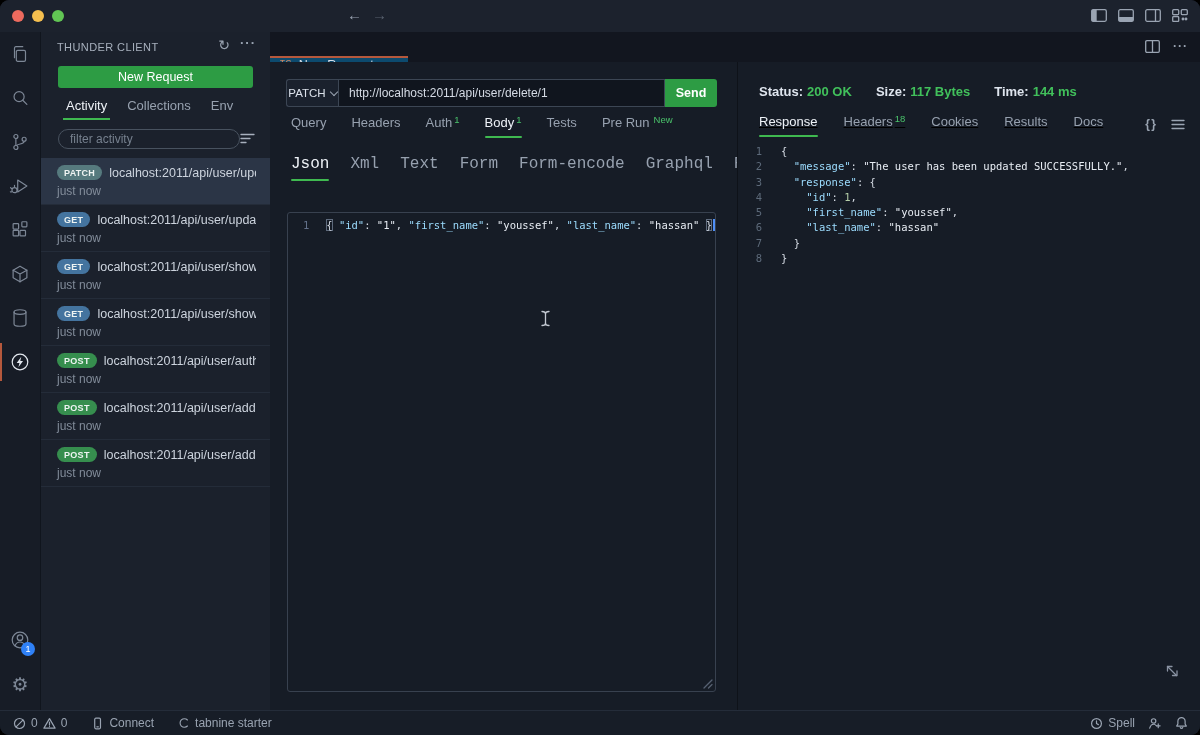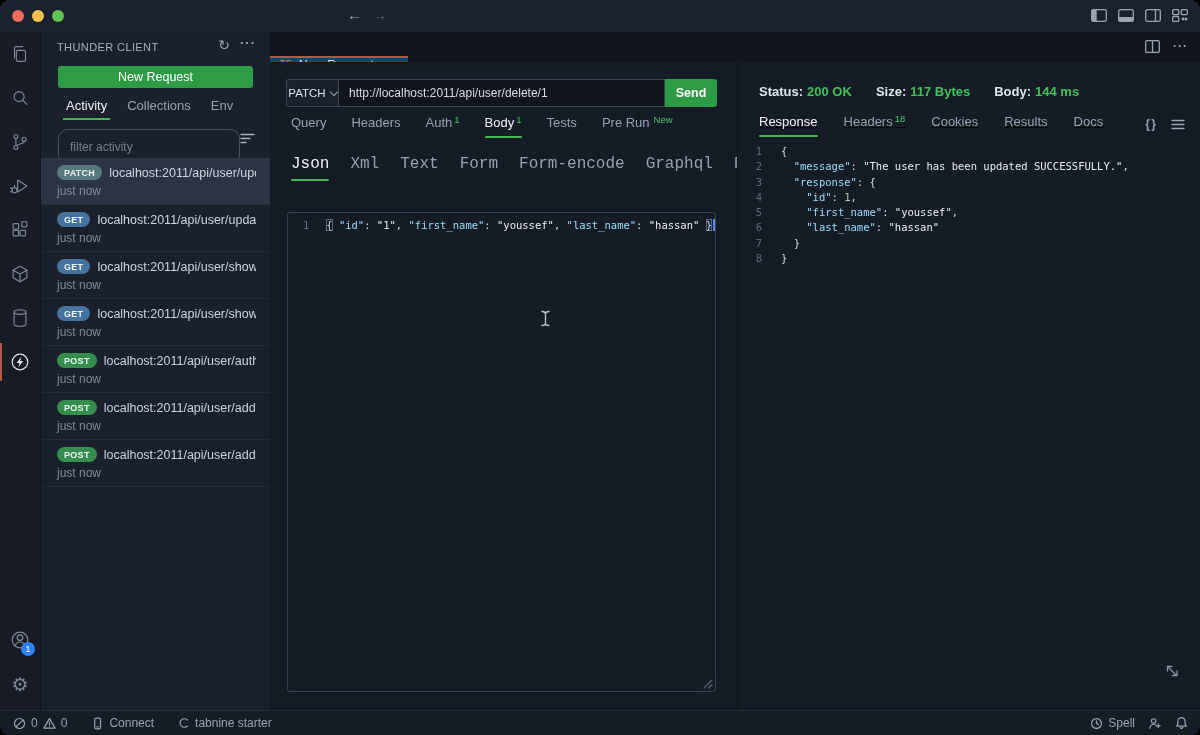--- a/index.html
+++ b/index.html
@@ -33,21 +33,21 @@
   .sb-header{position:absolute;left:0;top:0;width:100%;height:30px;}
   .sb-title{position:absolute;left:16px;top:9px;font-size:11px;letter-spacing:.4px;color:#a7b0bd;}
   .sb-refresh{position:absolute;right:40px;top:5px;font-size:14px;color:#9aa4b2;}
   .sb-more{position:absolute;right:14px;top:3px;font-size:13px;letter-spacing:1px;color:#9aa4b2;font-weight:bold;}
   .new-req-btn{position:absolute;left:17px;top:34px;width:195px;height:22px;background:var(--green);border:none;border-radius:3px;color:#fff;font-size:12.5px;display:flex;align-items:center;justify-content:center;}
   .sb-tabs{position:absolute;left:25px;top:66px;display:flex;gap:20px;}
   .sb-tabs .tab{font-size:13px;color:#97a1af;padding-bottom:7px;position:relative;}
   .sb-tabs .tab.active{color:#eef2f7;}
   .sb-tabs .tab.active::after{content:'';position:absolute;left:-3px;right:-3px;bottom:0;height:2px;background:var(--underline);}
   .filter-row{position:absolute;left:17px;top:97px;width:195px;height:20px;}
-  .filter-input{width:158px;height:18px;background:transparent;border:1px solid #48525f;border-radius:10px;color:#c8cfda;font-size:12px;padding:8px 11px;outline:none;}
+  .filter-input{width:158px;height:18px;background:transparent;border:1px solid #48525f;border-radius:10px;color:#c8cfda;font-size:12px;padding:0 11px;outline:none;}
   .filter-input::placeholder{color:#76808e;}
   .sort-icon{position:absolute;right:-2px;top:3px;color:#a7b0bd;}
   .act-list{position:absolute;left:0;top:126px;width:229px;}
   .act-item{padding:7px 14px 6px 16px;border-bottom:1px solid #242c39;}
   .act-item.selected{background:#2b3546;}
   .act-line1{display:flex;align-items:center;gap:7px;white-space:nowrap;overflow:hidden;}
   .method-badge{flex:0 0 auto;font-size:9px;font-weight:bold;letter-spacing:.3px;color:#eef4f2;padding:2.5px 7px;border-radius:9px;}
   .act-url{font-size:12.5px;color:#cdd4de;overflow:hidden;text-overflow:clip;}
   .act-time{margin-top:4px;font-size:12px;color:#828c9a;}
 
@@ -343,21 +343,21 @@
     </div>
     <svg class="ic ibeam" width="11" height="17" viewBox="0 0 11 17">
         <path d="M2 1.5c2 0 3.5.4 3.5 2.3v9.4c0 1.9 1.5 2.3 3.5 2.3M9 1.5c-2 0-3.5.4-3.5 2.3v9.4c0 1.9-1.5 2.3-3.5 2.3"></path>
       </svg>
   </div>
 
   <div class="response">
     <div class="status-row">
       <span><span class="lbl">Status:</span><span class="val">200 OK</span></span>
       <span><span class="lbl">Size:</span><span class="val">117 Bytes</span></span>
-      <span><span class="lbl">Body:</span><span class="val">144 ms</span></span>
+      <span><span class="lbl">Time:</span><span class="val">144 ms</span></span>
     </div>
     <div class="tabs-row resp-tabs">
         <div class="tab active"><span>Response</span></div>
         <div class="tab"><span>Headers</span><span class="tab-badge">18</span></div>
         <div class="tab"><span>Cookies</span></div>
         <div class="tab"><span>Results</span></div>
         <div class="tab"><span>Docs</span></div>
       </div>
     <div class="resp-icons">
       <span class="braces-ic">{ }</span>

